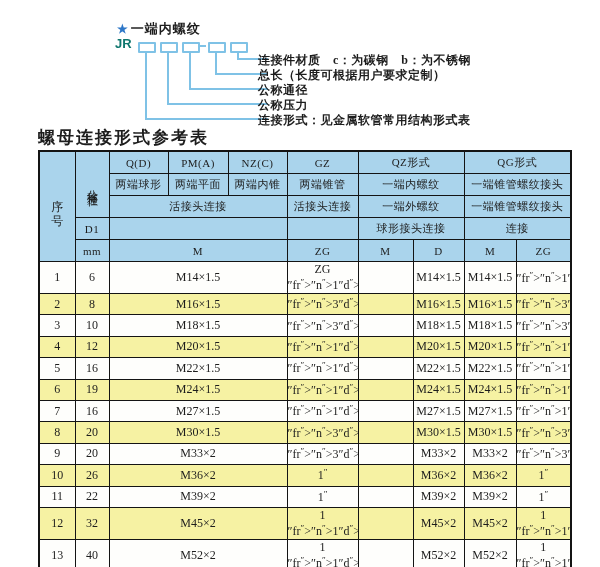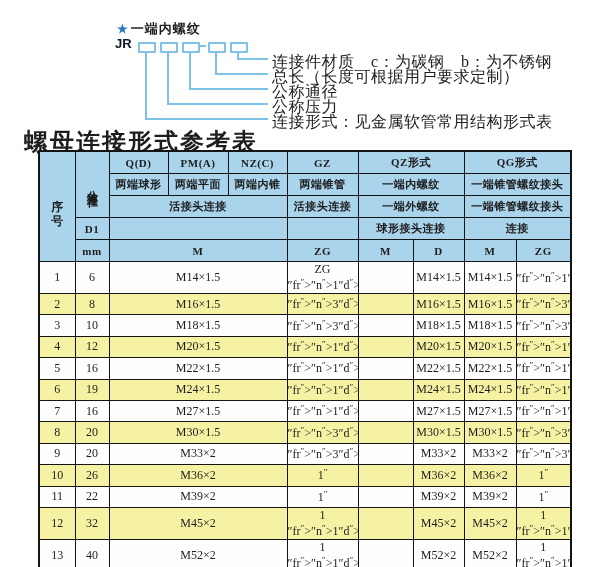--- a/index.html
+++ b/index.html
@@ -3,38 +3,38 @@
 <meta charset="utf-8">
 <style>
   html,body{margin:0;padding:0;}
   body{width:600px;height:567px;background:#ffffff;position:relative;overflow:hidden;
        font-family:"Liberation Serif","DejaVu Serif",serif;color:#1d1d1d;}
   .abs{position:absolute;}
 
   
   .dg-title{left:117px;top:20px;font-size:13px;font-weight:bold;letter-spacing:1px;}
   .dg-title .star{color:var(--star,#2e77c8);margin-right:2px;font-size:12px;}
-  .jr{left:115px;top:36px;font-size:13px;font-weight:bold;color:#0f172a;
+  .jr{left:115px;top:36px;font-size:13px;font-weight:bold;color:#0f766e;
       font-family:"Liberation Sans","DejaVu Sans",sans-serif;}
   .code-box{position:absolute;top:42px;width:14px;height:7px;
             border:2px solid var(--line,#7fc2e6);border-radius:1px;background:#fff;}
   .code-dash{position:absolute;top:45px;width:6px;height:2px;background:var(--line,#7fc2e6);}
   .vline{position:absolute;width:2px;background:var(--line,#7fc2e6);}
   .hline{position:absolute;height:2px;background:var(--line,#7fc2e6);}
-  .dg-label{left:272px;width:300px;height:15px;font-size:16px;font-weight:400;
+  .dg-label{left:258px;width:300px;height:15px;font-size:12px;font-weight:700;
             white-space:nowrap;letter-spacing:0.5px;}
 
   
-  .tbl-title{left:24px;top:126px;font-size:24px;font-weight:bold;letter-spacing:2px;
+  .tbl-title{left:38px;top:126px;font-size:17px;font-weight:bold;letter-spacing:2px;
              font-family:"Liberation Serif","DejaVu Serif",serif;}
   table.main{position:absolute;left:38px;top:150px;width:532px;border-collapse:collapse;
              table-layout:fixed;border:2px solid #141414;}
   .main th,.main td{border:1px solid #141414;text-align:center;vertical-align:middle;
              padding:0;overflow:hidden;}
-  .main th{background:var(--hdr,#aad4ec);font-weight:bold;font-size:11px;height:21px;
+  .main th{background:var(--hdr,#aad4ec);font-weight:normal;font-size:11px;height:21px;
            letter-spacing:0.5px;}
   .main td{font-size:12px;height:20.4px;background:#fefefc;}
   .main tr.alt td{background:var(--alt,#f6f2a3);}
   .vert{writing-mode:vertical-rl;text-orientation:upright;display:inline-block;
         line-height:1;letter-spacing:2px;font-size:11px;}
   .vert.wide{letter-spacing:16px;font-size:12px;}
   .pr{font-size:9px;vertical-align:4px;letter-spacing:0;}
 </style>
 </head>
 <body style="--hdr: #aad4ec; --alt: #f6f2a3; --line: #7fc2e6; --star: #2e77c8;">

